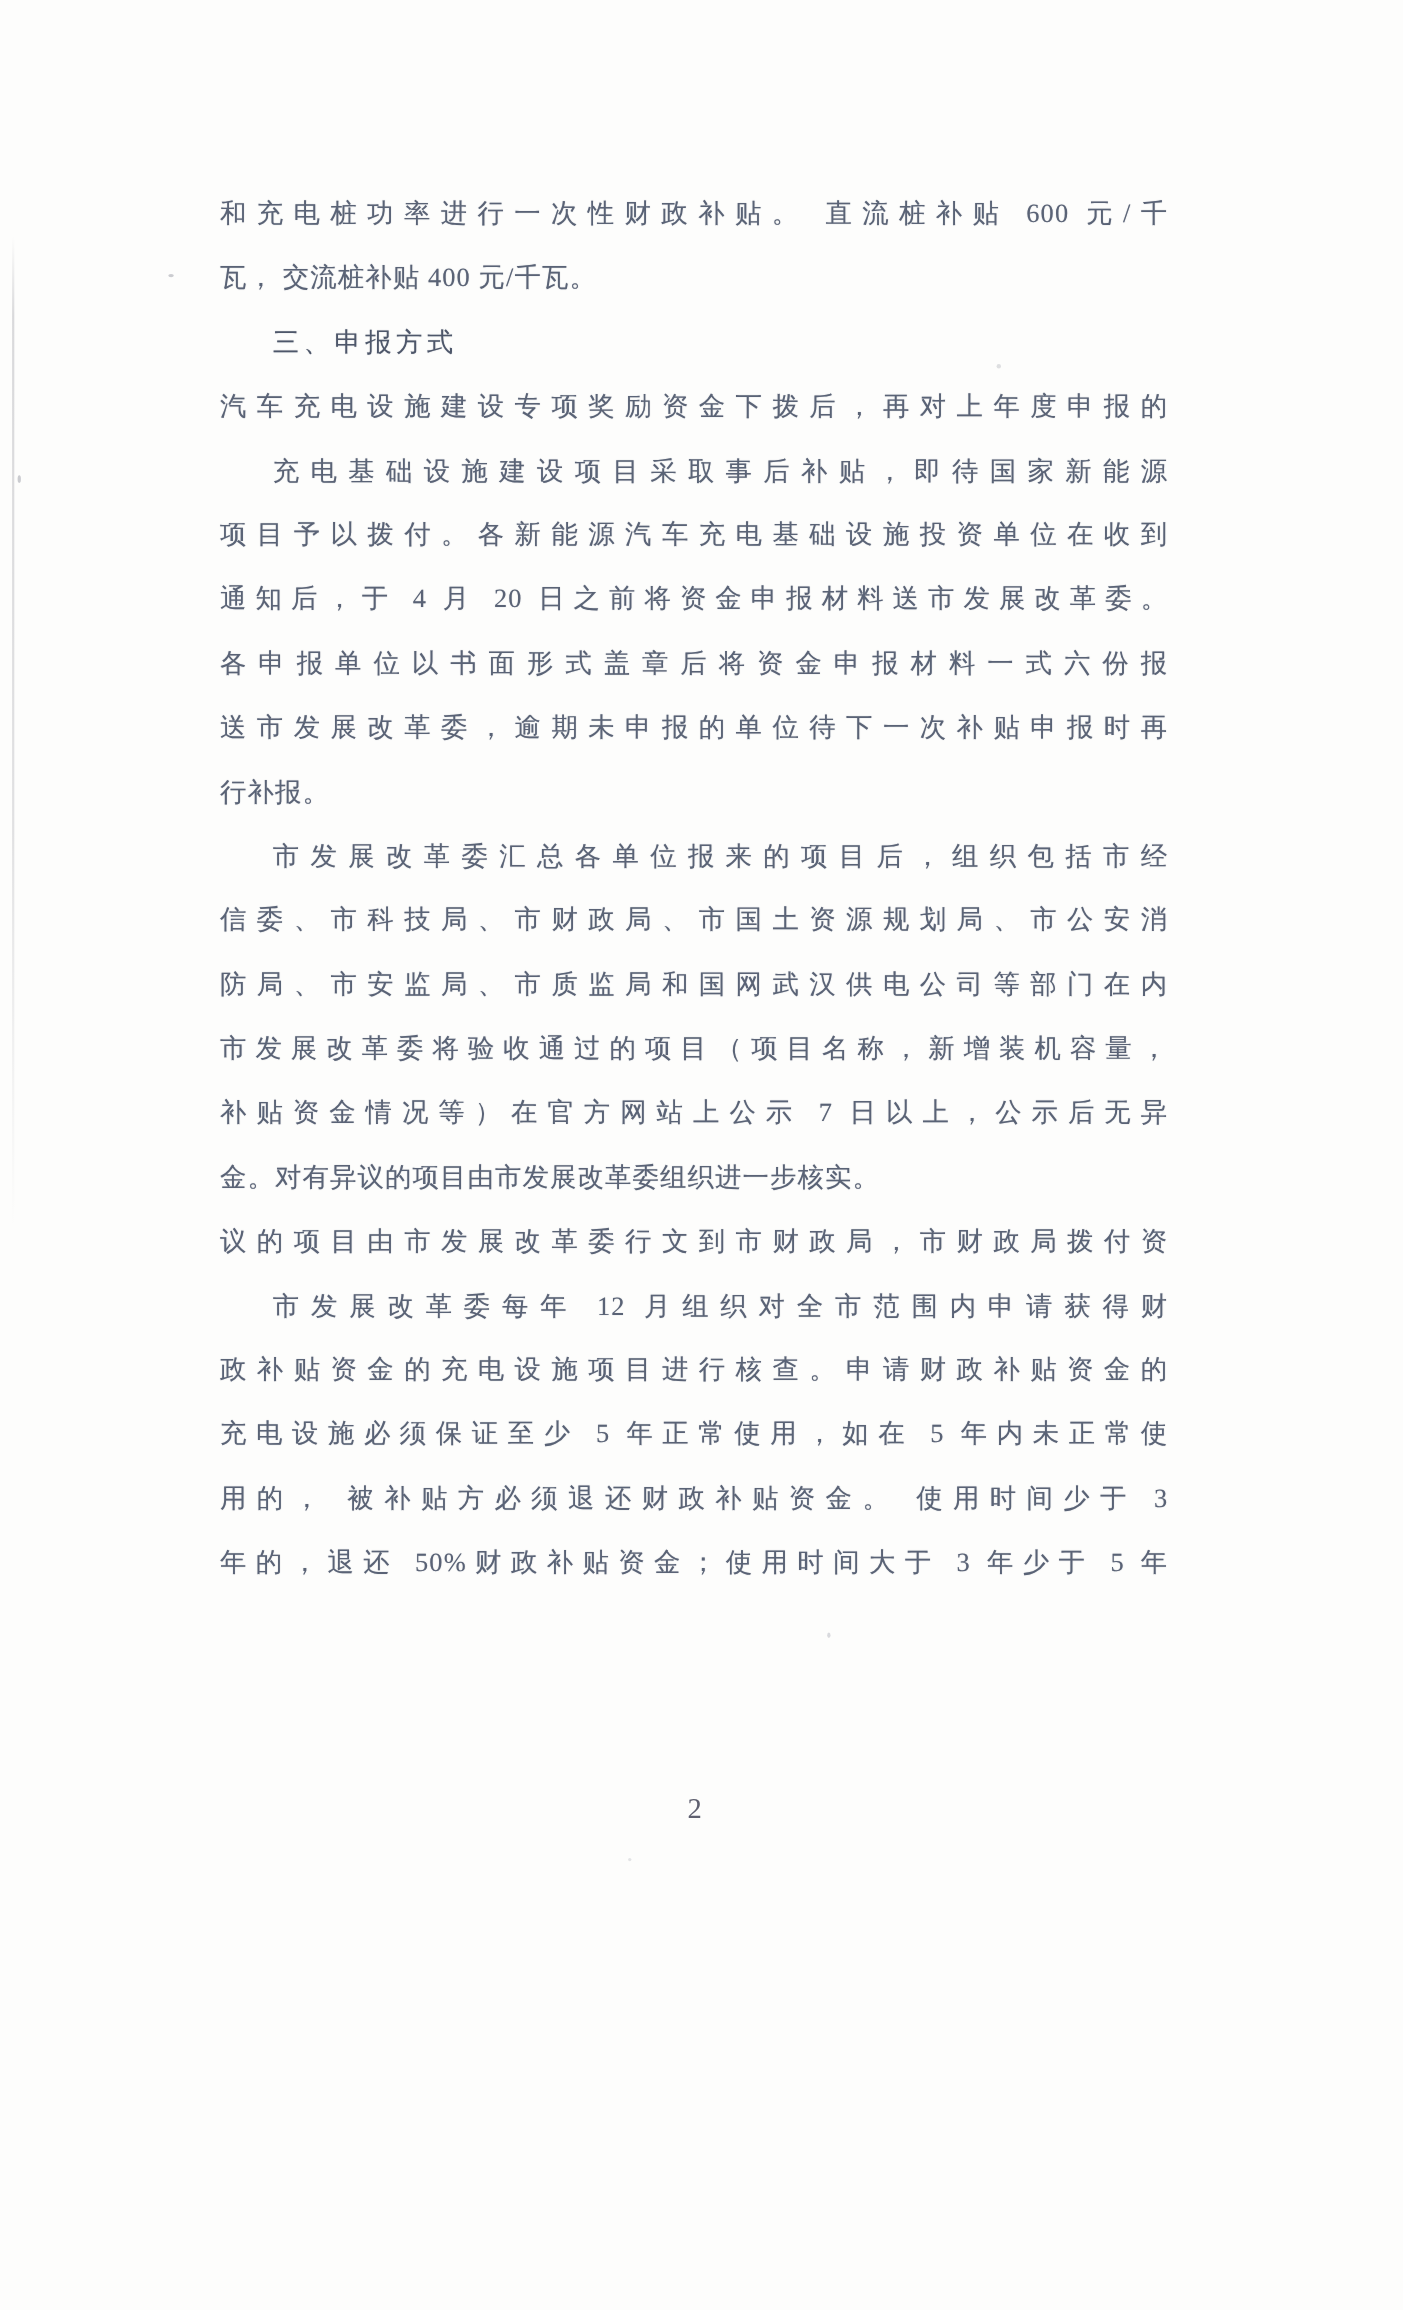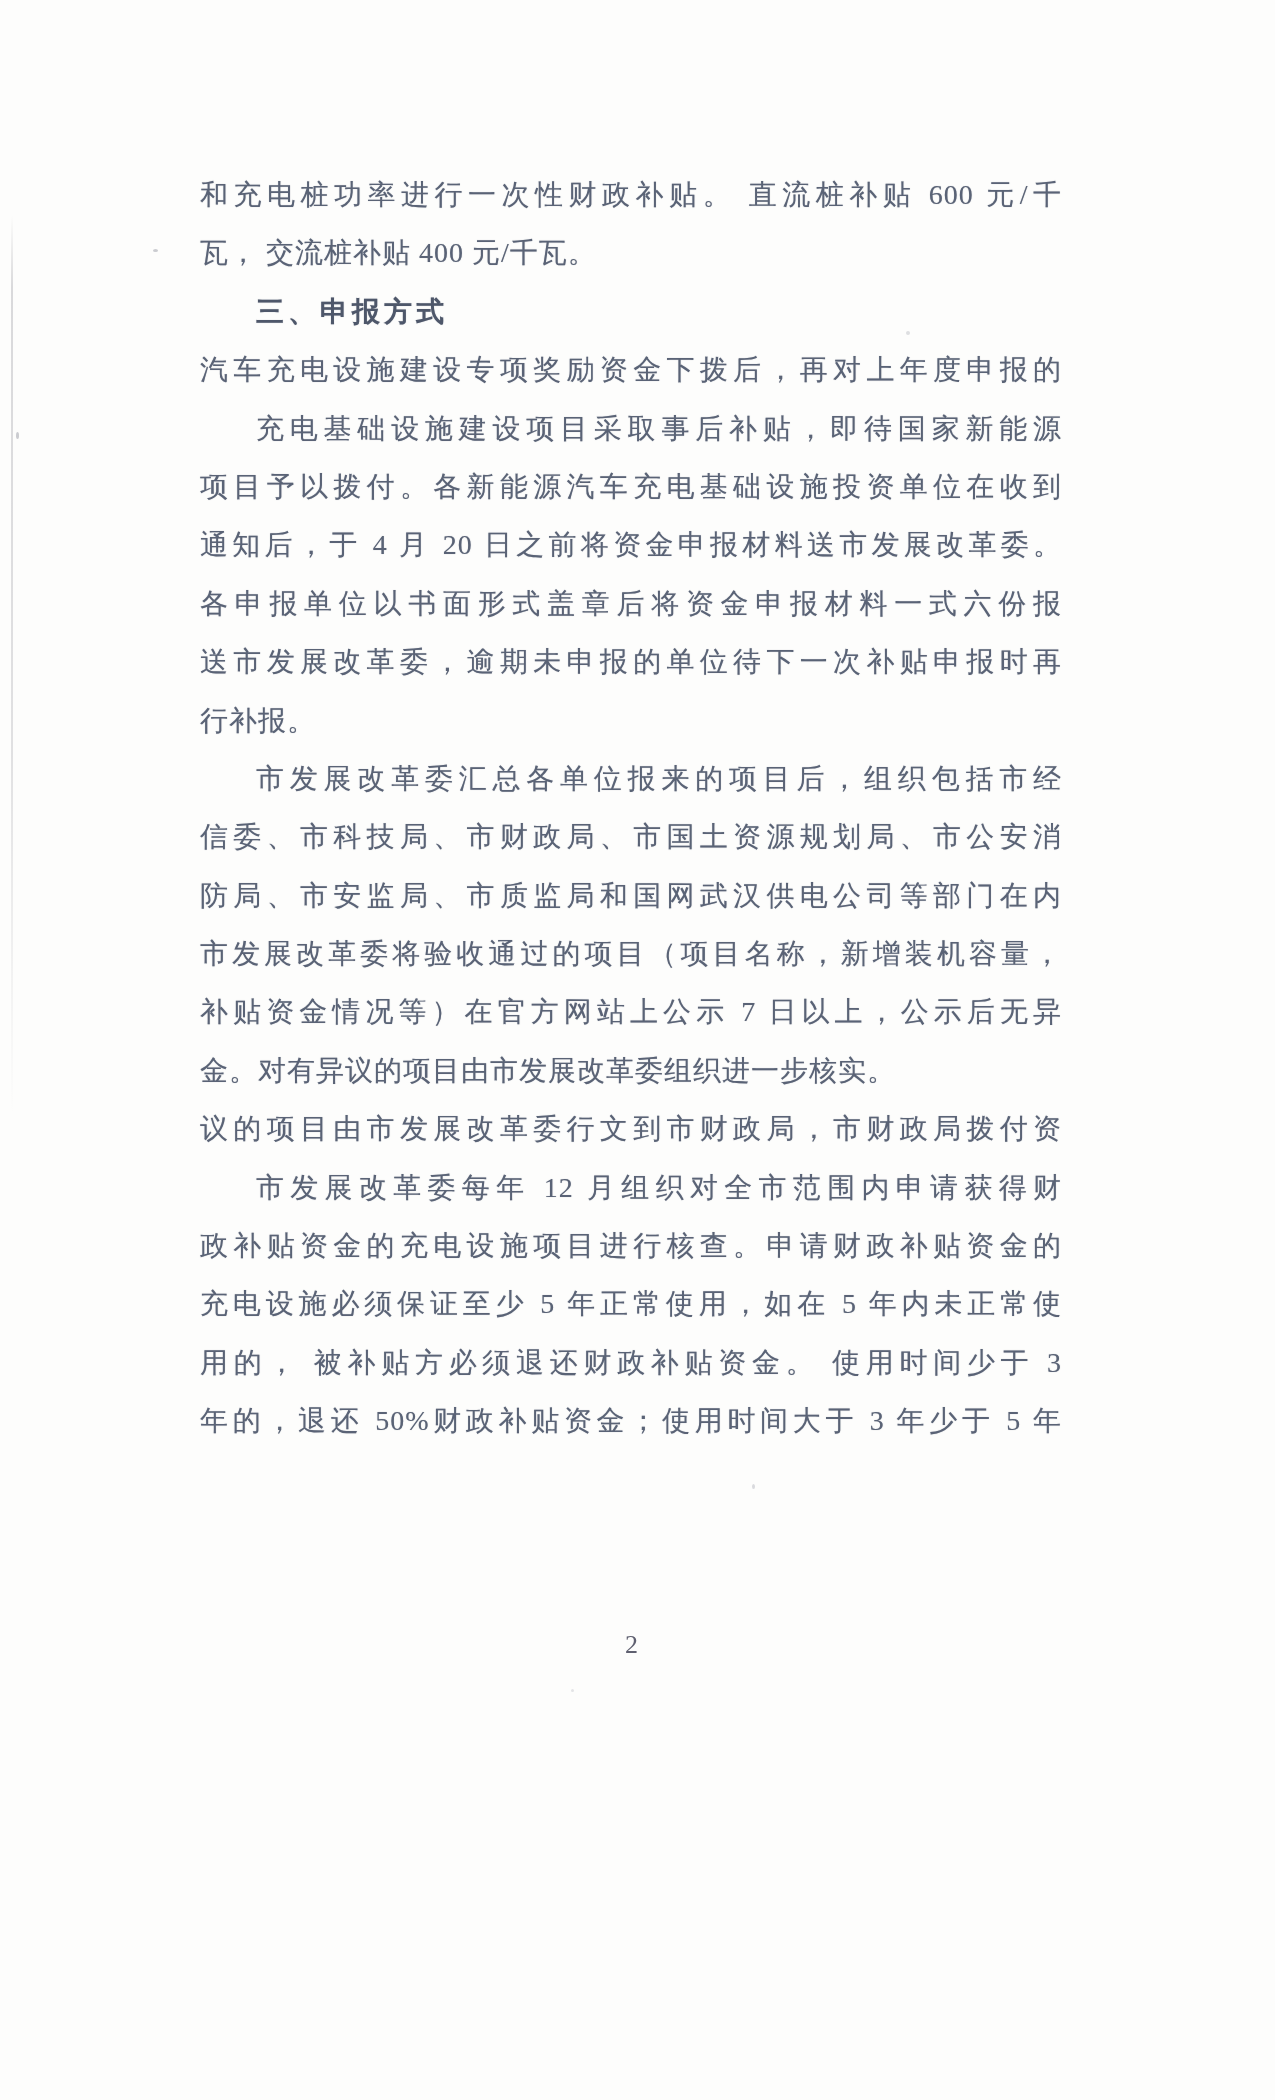--- a/index.html
+++ b/index.html
@@ -39,21 +39,21 @@
   .speck.s3 { left: 16px;  top: 432px; width: 3px;  height: 7px; }
   .speck.s4 { left: 752px; top: 1484px;width: 3px;  height: 5px; opacity: .7; }
   .speck.s5 { left: 571px; top: 1689px;width: 3px;  height: 3px; opacity: .5; }
 
   .text-block {
     position: absolute;
     left: 200px;
     top: 166px;
     width: 862px;
     color: #5a6376;
-    font-size: 28px;
+    font-size: 24px;
     text-shadow: 0 0 1px rgba(90, 99, 118, 0.45);
   }
   .line {
     height: 58.4px;
     line-height: 58.4px;
     white-space: normal;
     letter-spacing: 1px;
   }
   .line.justify {
     text-align: justify;
@@ -62,21 +62,21 @@
   }
   .line.end {
     text-align: center;
     text-align-last: left;
   }
   .line.indent {
     text-indent: 2em;
   }
   .line.heading {
     font-family: "Liberation Sans", "DejaVu Sans", sans-serif;
-    font-weight: 700;
+    font-weight: 400;
     color: #4e576a;
     text-indent: 2em;
     text-align: left;
     text-align-last: left;
     letter-spacing: 4px;
   }
   .page-number {
     position: absolute;
     left: 0;
     right: 12px;

